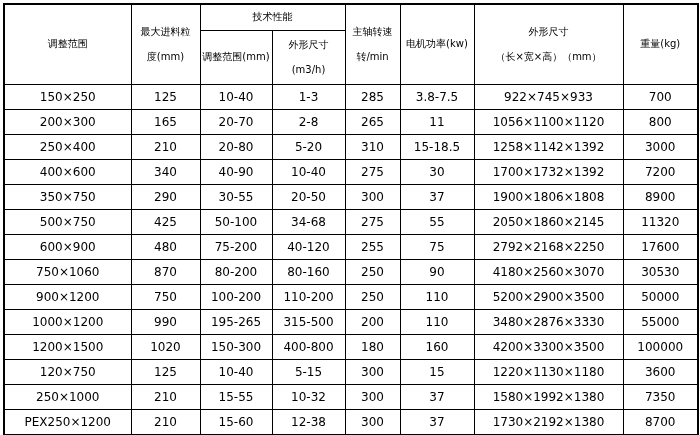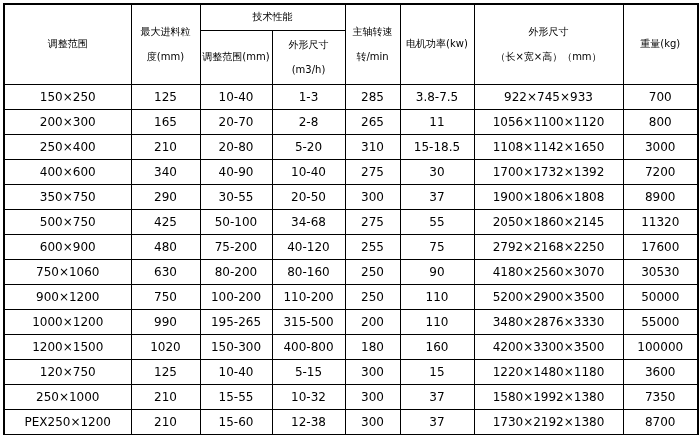--- a/index.html
+++ b/index.html
@@ -103,21 +103,21 @@
         <td>1056×1100×1120</td>
         <td>800</td>
       </tr>
       <tr>
         <td>250×400</td>
         <td>210</td>
         <td>20-80</td>
         <td>5-20</td>
         <td>310</td>
         <td>15-18.5</td>
-        <td>1108×1142×1650</td>
+        <td>1258×1142×1392</td>
         <td>3000</td>
       </tr>
       <tr>
         <td>400×600</td>
         <td>340</td>
         <td>40-90</td>
         <td>10-40</td>
         <td>275</td>
         <td>30</td>
         <td>1700×1732×1392</td>
@@ -148,21 +148,21 @@
         <td>480</td>
         <td>75-200</td>
         <td>40-120</td>
         <td>255</td>
         <td>75</td>
         <td>2792×2168×2250</td>
         <td>17600</td>
       </tr>
       <tr>
         <td>750×1060</td>
-        <td>630</td>
+        <td>870</td>
         <td>80-200</td>
         <td>80-160</td>
         <td>250</td>
         <td>90</td>
         <td>4180×2560×3070</td>
         <td>30530</td>
       </tr>
       <tr>
         <td>900×1200</td>
         <td>750</td>
@@ -193,21 +193,21 @@
         <td>4200×3300×3500</td>
         <td>100000</td>
       </tr>
       <tr>
         <td>120×750</td>
         <td>125</td>
         <td>10-40</td>
         <td>5-15</td>
         <td>300</td>
         <td>15</td>
-        <td>1220×1480×1180</td>
+        <td>1220×1130×1180</td>
         <td>3600</td>
       </tr>
       <tr>
         <td>250×1000</td>
         <td>210</td>
         <td>15-55</td>
         <td>10-32</td>
         <td>300</td>
         <td>37</td>
         <td>1580×1992×1380</td>

